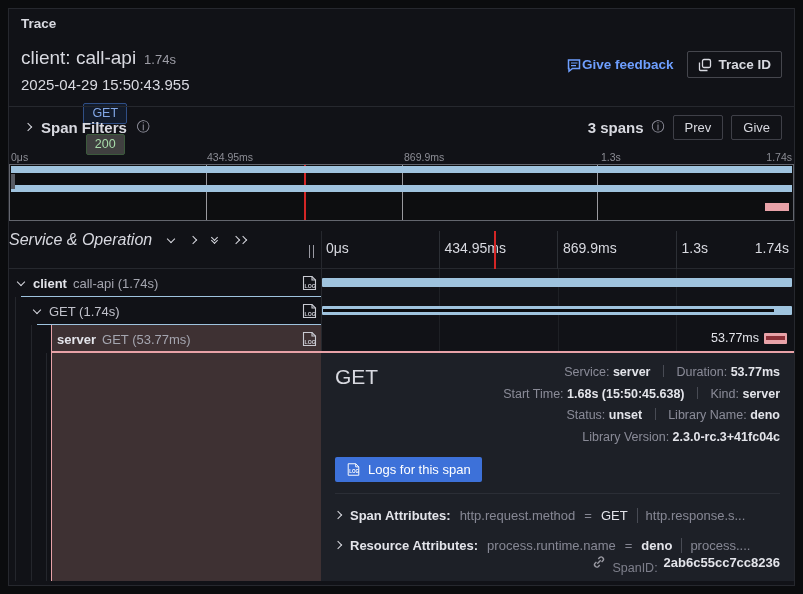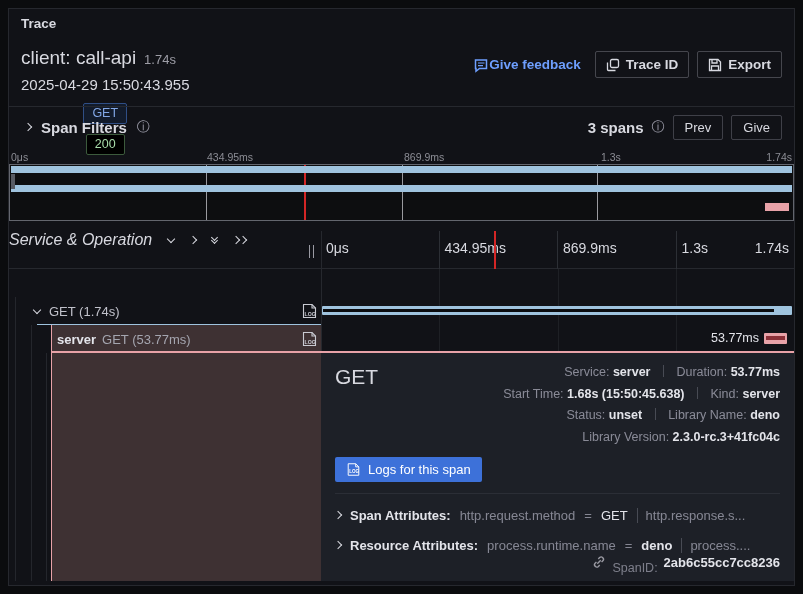--- a/index.html
+++ b/index.html
@@ -10,21 +10,21 @@
            background:#111217; border:1px solid #26282e; }
 
   
   .panel-title { left:12px; top:7px; font-size:13.5px; font-weight:bold; color:#d8d9e0; }
   .trace-title { left:12px; top:38px; font-size:19px; color:#d8d9e0; }
   .trace-dur   { font-size:13px; color:#9d9da6; margin-left:8px; }
   .ts-row { left:12px; top:67px; display:flex; align-items:center; gap:10px;flex-direction:column; }
   .timestamp { font-size:15px; color:#d8d9e0; }
   .badge { font-size:12.5px; padding:2px 8px 3px; border-radius:2px; border:1px solid; }
   .badge.blue  { color:#82a7e6; border-color:#2f4e85; background:#121b2b; }
-  .badge.green { color:#a8dcaa; border-color:#3c5a3c; background:#000000; }
+  .badge.green { color:#a8dcaa; border-color:#3c5a3c; background:#404040; }
   .actions { right:12px; top:42px; display:flex; align-items:center; gap:8px; }
   .link-btn { display:flex; align-items:center; gap:0; color:#6e9fff; font-size:13.5px;
               font-weight:bold; cursor:pointer; margin-right:6px; }
   .ghost-btn { display:flex; align-items:center; gap:6px; border:1px solid rgba(204,204,220,.28);
                border-radius:2px; padding:5px 10px; font-size:13.5px; font-weight:bold;
                color:#d8d9e0; background:transparent; cursor:pointer; }
 
   
   .filters { left:0; right:0; top:97px; height:41px; border-top:1px solid #26282e;
              display:flex; align-items:center; }
@@ -143,30 +143,20 @@
     </span>
     <button class="ghost-btn">
       <span>
         <svg width="14" height="14" viewBox="0 0 14 14" fill="none" stroke="#d8d9e0" stroke-width="1.3">
           <rect x="4.5" y="1.5" width="8" height="8" rx="1.5"></rect>
             <path d="M9.5 12.5h-7a1 1 0 0 1-1-1v-7"></path>
         </svg>
       </span>
       <span>Trace ID</span>
     </button>
-    <button class="ghost-btn">
-      <span>
-        <svg width="14" height="14" viewBox="0 0 14 14" fill="none" stroke="#d8d9e0" stroke-width="1.3">
-          <path d="M1.5 1.5h8.5l2.5 2.5v8.5h-11z"></path>
-            <path d="M4 1.5v3.5h5V1.5"></path>
-            <path d="M3.5 12.5V8h7v4.5"></path>
-        </svg>
-      </span>
-      <span>Export</span>
-    </button>
   </div>
 
   <div class="abs filters">
     <div class="filters-left">
       <span class="chev right"></span>
       <span>Span Filters</span>
       <span class="info">ⓘ</span>
     </div>
     <div class="filters-right">
       <span class="span-count">3 spans</span>
@@ -224,20 +214,38 @@
   <div class="abs" style="left:312px; top:260px; height:84px; right:0">
     <div class="row-grid" style="left:25%"></div>
     <div class="row-grid" style="left:50%"></div>
     <div class="row-grid" style="left:75%"></div>
   </div>
 
   <div class="guide" style="left:6px;  top:288px; height:284px"></div>
   <div class="guide" style="left:22px; top:316px; height:256px"></div>
   <div class="guide" style="left:37px; top:344px; height:228px"></div>
 
+  <div class="abs row" style="top:260px">
+    <div class="name">
+      <span class="chev down" style="margin-left:9px"></span>
+      <span class="svc" style="margin-left:9px">client</span>
+      <span class="op">call-api (1.74s)</span>
+      <span class="logicon">
+        <svg width="17" height="16" viewBox="0 0 17 16" fill="none" stroke="currentColor" stroke-width="1.1">
+          <path d="M2.5 1.5h8.5l3.5 3.5v9.5H2.5z"></path>
+            <path d="M11 1.5V5h3.5"></path>
+          <text x="3.6" y="12.5" font-size="5.2" font-weight="bold" fill="currentColor" stroke="none" font-family="Liberation Sans,sans-serif">LOG</text>
+        </svg>
+      </span>
+      <span class="underline" style="left:12px"></span>
+    </div>
+    <div class="bars">
+      <div class="bar"></div>
+    </div>
+  </div>
 
   <div class="abs row" style="top:288px">
     <div class="name">
       <span class="chev down" style="margin-left:25px"></span>
       <span class="op" style="margin-left:9px; color:#c0c1ca">GET (1.74s)</span>
       <span class="logicon">
         <svg width="17" height="16" viewBox="0 0 17 16" fill="none" stroke="currentColor" stroke-width="1.1">
           <path d="M2.5 1.5h8.5l3.5 3.5v9.5H2.5z"></path>
             <path d="M11 1.5V5h3.5"></path>
           <text x="3.6" y="12.5" font-size="5.2" font-weight="bold" fill="currentColor" stroke="none" font-family="Liberation Sans,sans-serif">LOG</text>

